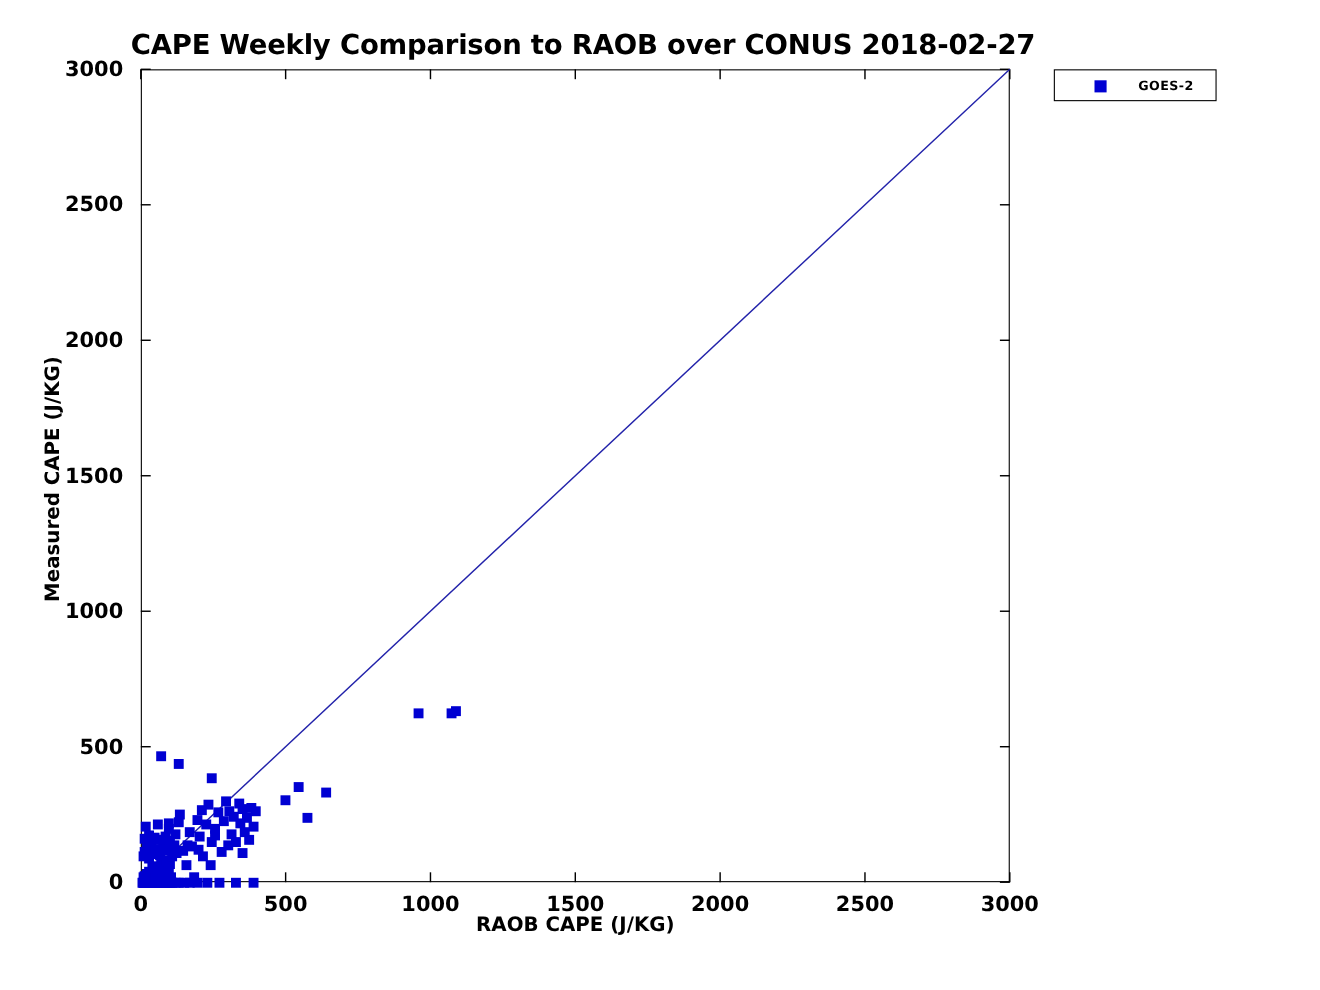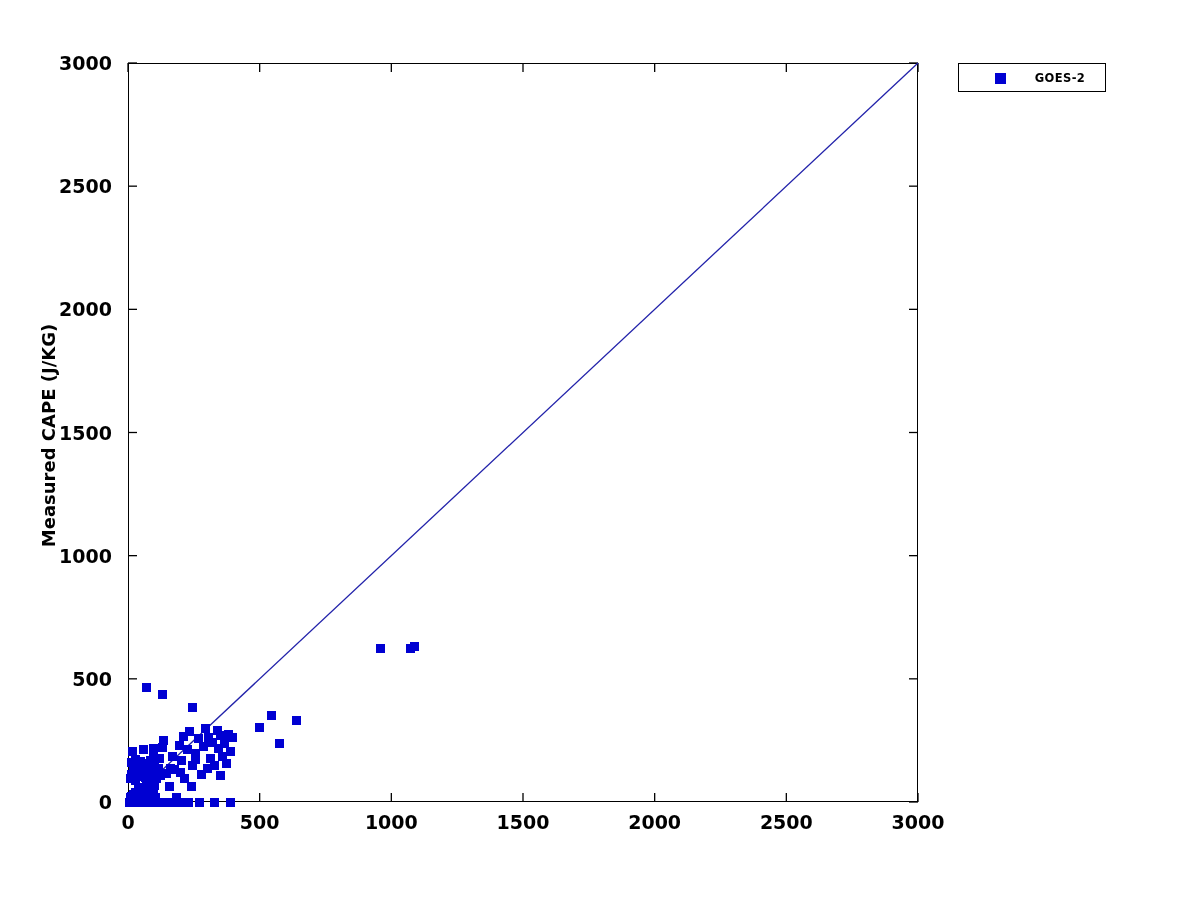--- a/index.html
+++ b/index.html
@@ -135,20 +135,21 @@
     width: 9px;
     height: 9px;
     background: #0000d2;
   }
 </style>
 </head>
 <body>
 
 <div id="figure">
 
+  <div class="chart-title">CAPE Weekly Comparison to RAOB over CONUS 2018-02-27</div>
 
   <div class="stat-text" id="stat-bias" style="left:133px; top:82px;">GOES-16 Bias = -47.4972</div>
   <div class="stat-text" id="stat-std" style="left:396px; top:82px;">GOES-16 StD = 124.6688</div>
   <div class="stat-text" id="stat-rms" style="left:657px; top:82px;">GOES-16 RMS = 133.4103</div>
   <div class="stat-text" id="stat-samples" style="left:133px; top:110px;">Sample Size = 133</div>
   <div class="stat-text" id="stat-meanraob" style="left:396px; top:110px;">Mean RAOB = 140.8271</div>
 
   <div id="plot-area"></div>
 
   <svg id="svg-layer" width="1200" height="900" viewBox="0 0 1200 900">
@@ -333,20 +334,21 @@
   <div id="xtick-labels">
       <div class="xtick-label" style="left: 68px; width: 120px; top: 811px;">0</div>
       <div class="xtick-label" style="left: 199.667px; width: 120px; top: 811px;">500</div>
       <div class="xtick-label" style="left: 331.333px; width: 120px; top: 811px;">1000</div>
       <div class="xtick-label" style="left: 463px; width: 120px; top: 811px;">1500</div>
       <div class="xtick-label" style="left: 594.667px; width: 120px; top: 811px;">2000</div>
       <div class="xtick-label" style="left: 726.333px; width: 120px; top: 811px;">2500</div>
       <div class="xtick-label" style="left: 858px; width: 120px; top: 811px;">3000</div>
     </div>
 
+  <div id="xaxis-title">RAOB CAPE (J/KG)</div>
   <div id="yaxis-title">Measured CAPE (J/KG)</div>
 
   <div id="legend-box">
     <div id="legend-swatch"></div>
     <div id="legend-label">GOES-2</div>
   </div>
 
 </div>
 
 </body></html>

